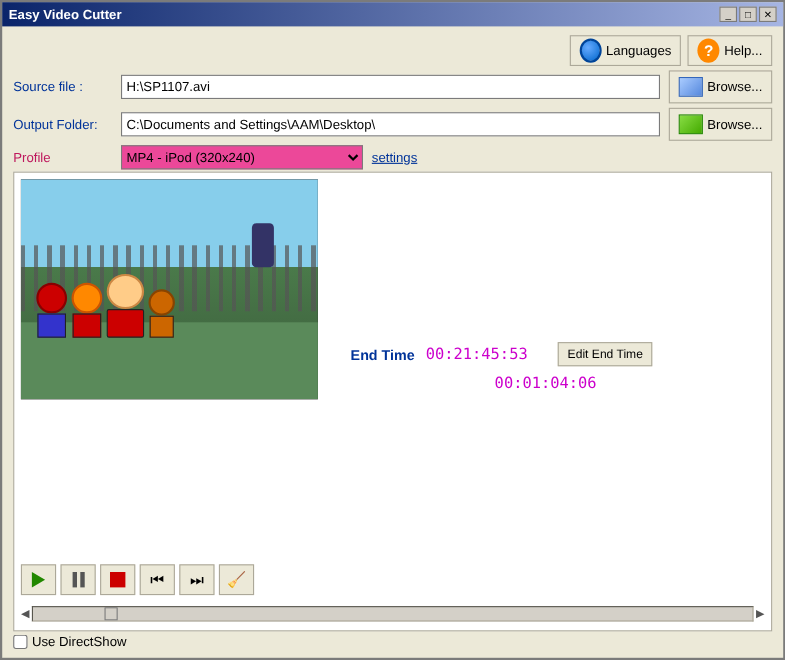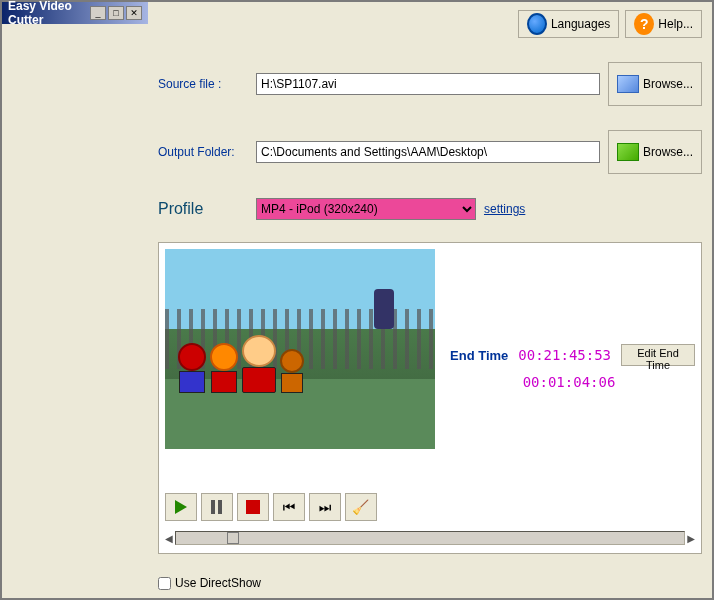--- a/index.html
+++ b/index.html
@@ -10,21 +10,21 @@
       width: 714px;
       height: 600px;
       overflow: hidden;
     }
     .window {
       width: 714px;
       height: 600px;
       background: #ece9d8;
       border: 2px solid #7b7b7b;
       display: flex;
-      flex-direction: row;
+      flex-direction: column;
     }
     .title-bar {
       background: linear-gradient(to right, #0a246a, #a6b5e3);
       color: white;
       padding: 4px 6px;
       font-size: 12px;
       font-weight: bold;
       display: flex;
       align-items: center;
       justify-content: space-between;
@@ -44,21 +44,21 @@
       display: flex;
       align-items: center;
       justify-content: center;
       color: black;
     }
     .content {
       flex: 1;
       padding: 8px 10px;
       display: flex;
       flex-direction: column;
-      gap: 22px;
+      gap: 2px;
     }
     .toolbar-row {
       display: flex;
       justify-content: flex-end;
       gap: 6px;
       margin-bottom: 2px;
     }
     .toolbar-btn {
       display: flex;
       align-items: center;
@@ -97,33 +97,33 @@
       font-size: 12px;
     }
     .browse-btn {
       display: flex;
       align-items: center;
       gap: 4px;
       background: #ece9d8;
       border: 1px solid #aca899;
       padding: 2px 8px;
       cursor: pointer;
-      height: 44px;
+      height: 30px;
       font-size: 12px;
       min-width: 80px;
     }
     .profile-row {
       display: flex;
       align-items: center;
       gap: 8px;
     }
     .profile-label {
       width: 90px;
-      color: #0c4a6e;
-      font-size: 16px;
+      color: #be185d;
+      font-size: 12px;
     }
     .profile-select {
       width: 220px;
       height: 22px;
       border: 1px solid #7b7b7b;
       background: #ec4899;
       font-size: 12px;
     }
     .settings-link {
       color: #003399;

